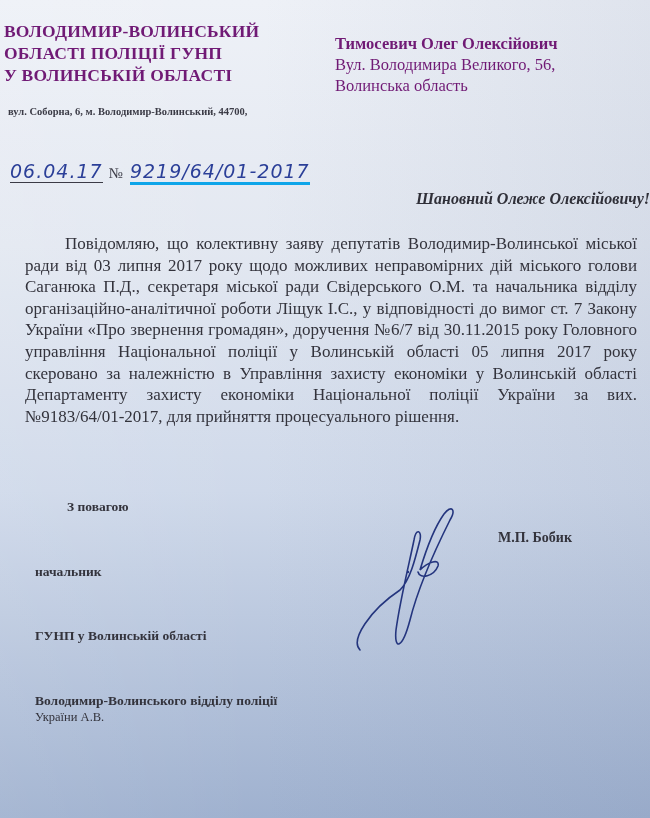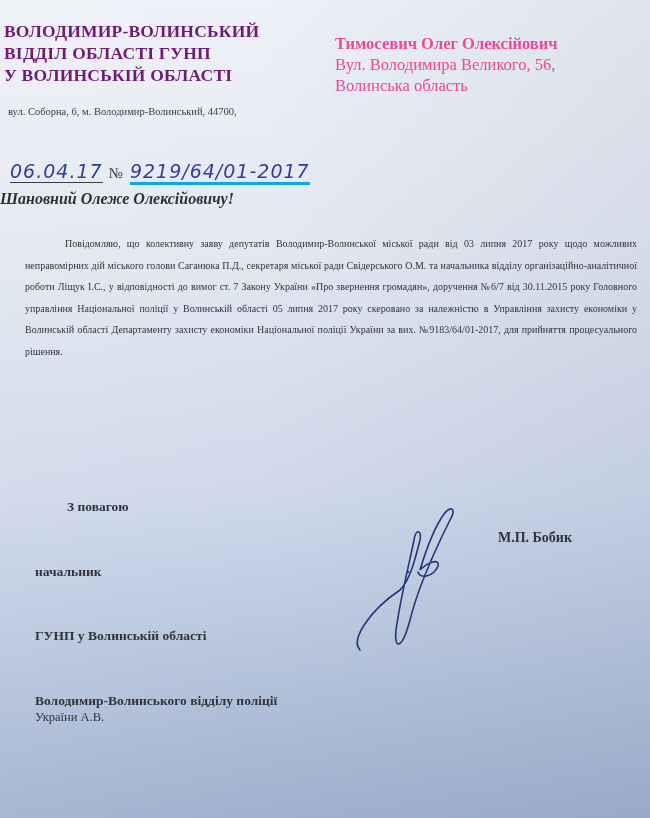--- a/index.html
+++ b/index.html
@@ -14,42 +14,42 @@
     background: linear-gradient(90deg, rgba(255,255,255,0.08) 0%, rgba(255,255,255,0) 40%, rgba(90,110,150,0.10) 100%);
     pointer-events: none;
   }
   .org-header {
     position: absolute; left: 4px; top: 20px; width: 290px;
     text-align: left; font-weight: bold; font-size: 17.5px; line-height: 22px;
     color: #701a75; letter-spacing: 0.2px;
   }
   .org-contacts {
     position: absolute; left: 8px; top: 105px; width: 300px;
-    font-size: 10.5px; line-height: 14px; color: #3b3b46;
+    font-size: 10.5px; line-height: 14px; color: #3b3b46; font-weight: bold;
   }
   .reg-line {
     position: absolute; left: 10px; top: 136px; width: 330px; height: 26px;
     font-family: "DejaVu Sans", sans-serif; font-style: italic;
     color: #2b3f98; font-size: 19px; letter-spacing: 1px;
   }
   .reg-line .u1 { display: inline-block; border-bottom: 1px solid #3b3b46; margin-top: 24px; }
   .reg-line .no { font-family: "Liberation Serif", serif; font-style: normal; color: #3b3b46; font-size: 15px; margin: 0 6px; }
   .reg-line .u2 { display: inline-block; border-bottom: 3px solid #0ea5e9; }
   .recipient {
     position: absolute; left: 335px; top: 33px; width: 300px;
-    font-size: 16.5px; line-height: 21px; color: #ec4899;
+    font-size: 16.5px; line-height: 21px; color: #701a75;
   }
   .recipient .name { font-weight: bold; }
   .salutation {
-    position: absolute; left: 0; top: 190px; width: 650px; text-align: left;
+    position: absolute; left: 0; top: 190px; width: 650px; text-align: right;
     font-style: italic; font-weight: bold; font-size: 16px; color: #2f2f38;
   }
   .body-text {
     position: absolute; left: 25px; top: 233px; width: 612px;
-    font-size: 10px; line-height: 21.6px; text-align: justify; color: #33333c;
+    font-size: 17px; line-height: 21.6px; text-align: justify; color: #33333c;
     text-indent: 40px;
   }
   .closing {
     position: absolute; left: 35px; top: 498px; width: 300px;
     font-size: 13.5px; line-height: 17.5px; color: #33333c;
   }
   .closing .b { font-weight: bold; margin-top: 47px; }
   .closing .regards { padding-left: 32px; font-weight: bold; }
   .closing .small { font-weight: normal; font-size: 12.5px; }
   .signer {
@@ -58,21 +58,21 @@
   }
   .signature { position: absolute; left: 330px; top: 500px; width: 160px; height: 160px; }
 </style>
 </head>
 <body>
 
 <div class="paper-shade"></div>
 
 <div class="org-header">
   <div>ВОЛОДИМИР-ВОЛИНСЬКИЙ</div>
-  <div>ВІДДІЛ ОБЛАСТІ ГУНП</div>
+  <div>ОБЛАСТІ ПОЛІЦІЇ ГУНП</div>
   <div>У  ВОЛИНСЬКІЙ  ОБЛАСТІ</div>
 </div>
 
 <div class="org-contacts">
   <div>вул. Соборна, 6, м. Володимир-Волинський, 44700,</div>
 </div>
 
 <div class="reg-line">
   <span class="u1">06.04.17</span><span class="no">№</span><span class="u2">9219/64/01-2017</span>
 </div>

